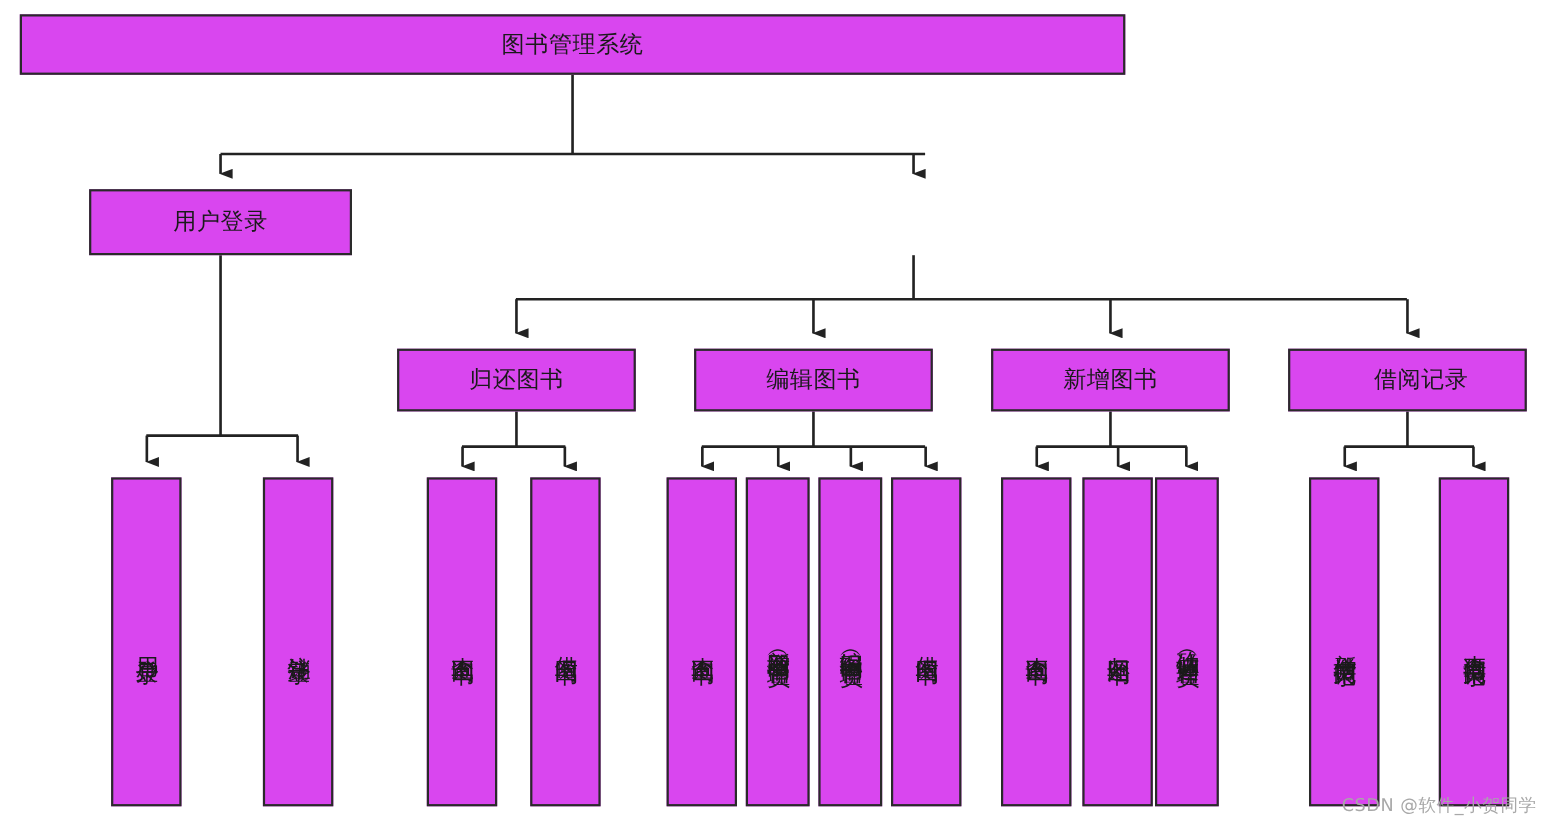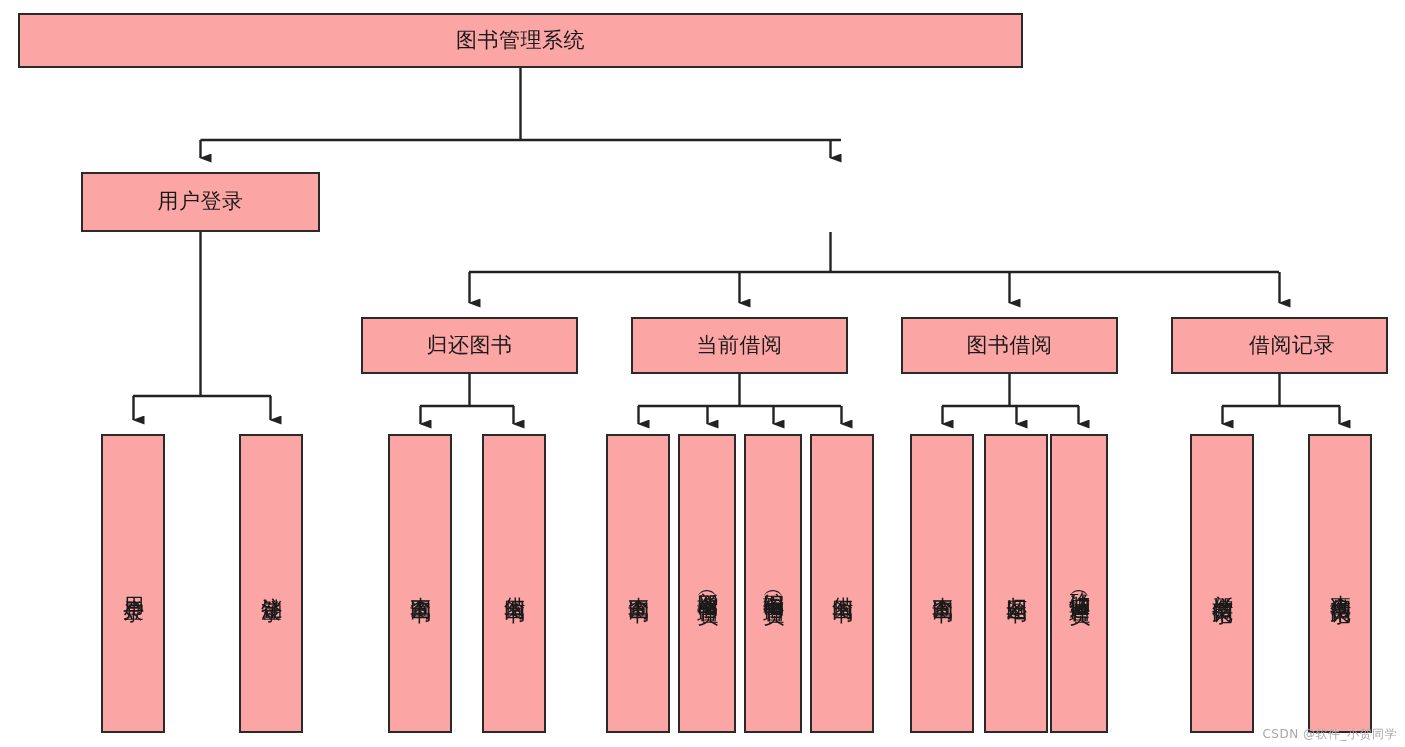--- a/index.html
+++ b/index.html
@@ -24,21 +24,21 @@
     position: absolute;
     left: 0;
     top: 0;
     width: 1405px;
     height: 747px;
     display: block;
   }
   .node-box {
     position: absolute;
     box-sizing: border-box;
-    background: #fca5a5;
+    background: #d946ef;
     border: 2px solid #2a2a2a;
     display: flex;
     align-items: center;
     justify-content: center;
     overflow: hidden;
   }
   .node-label-h {
     font-size: 21px;
     line-height: 1.1;
     color: #1a1a1a;
@@ -57,21 +57,21 @@
     line-height: 1.22;
     letter-spacing: 2px;
     color: #1a1a1a;
     text-align: center;
     white-space: nowrap;
   }
   .watermark {
     position: absolute;
     right: 8px;
     bottom: 4px;
-    font-size: 12px;
+    font-size: 16px;
     color: #a8a8a8;
     white-space: nowrap;
     letter-spacing: 0.5px;
     pointer-events: none;
   }
 </style>
 </head>
 <body>
 
 <div id="diagram-root">
@@ -131,24 +131,24 @@
   </div>
 
   <div class="node-box" style="left:81px; top:172px; width:239px; height:60px;">
     <span class="node-label-h">用户登录</span>
   </div>
 
   <div class="node-box" style="left:361px; top:317px; width:217px; height:57px;">
     <span class="node-label-h">归还图书</span>
   </div>
   <div class="node-box" style="left:631px; top:317px; width:217px; height:57px;">
-    <span class="node-label-h">当前借阅</span>
+    <span class="node-label-h">编辑图书</span>
   </div>
   <div class="node-box" style="left:901px; top:317px; width:217px; height:57px;">
-    <span class="node-label-h">图书借阅</span>
+    <span class="node-label-h">新增图书</span>
   </div>
   <div class="node-box" style="left:1171px; top:317px; width:217px; height:57px;padding-left:25px;">
     <span class="node-label-h">借阅记录</span>
   </div>
 
   <div class="node-box leaf" style="left:101px; top:434px; width:64px; height:299px;">
     <span class="node-label-v">用户登录</span>
   </div>
   <div class="node-box leaf" style="left:239px; top:434px; width:64px; height:299px;">
     <span class="node-label-v">注销登录</span>

